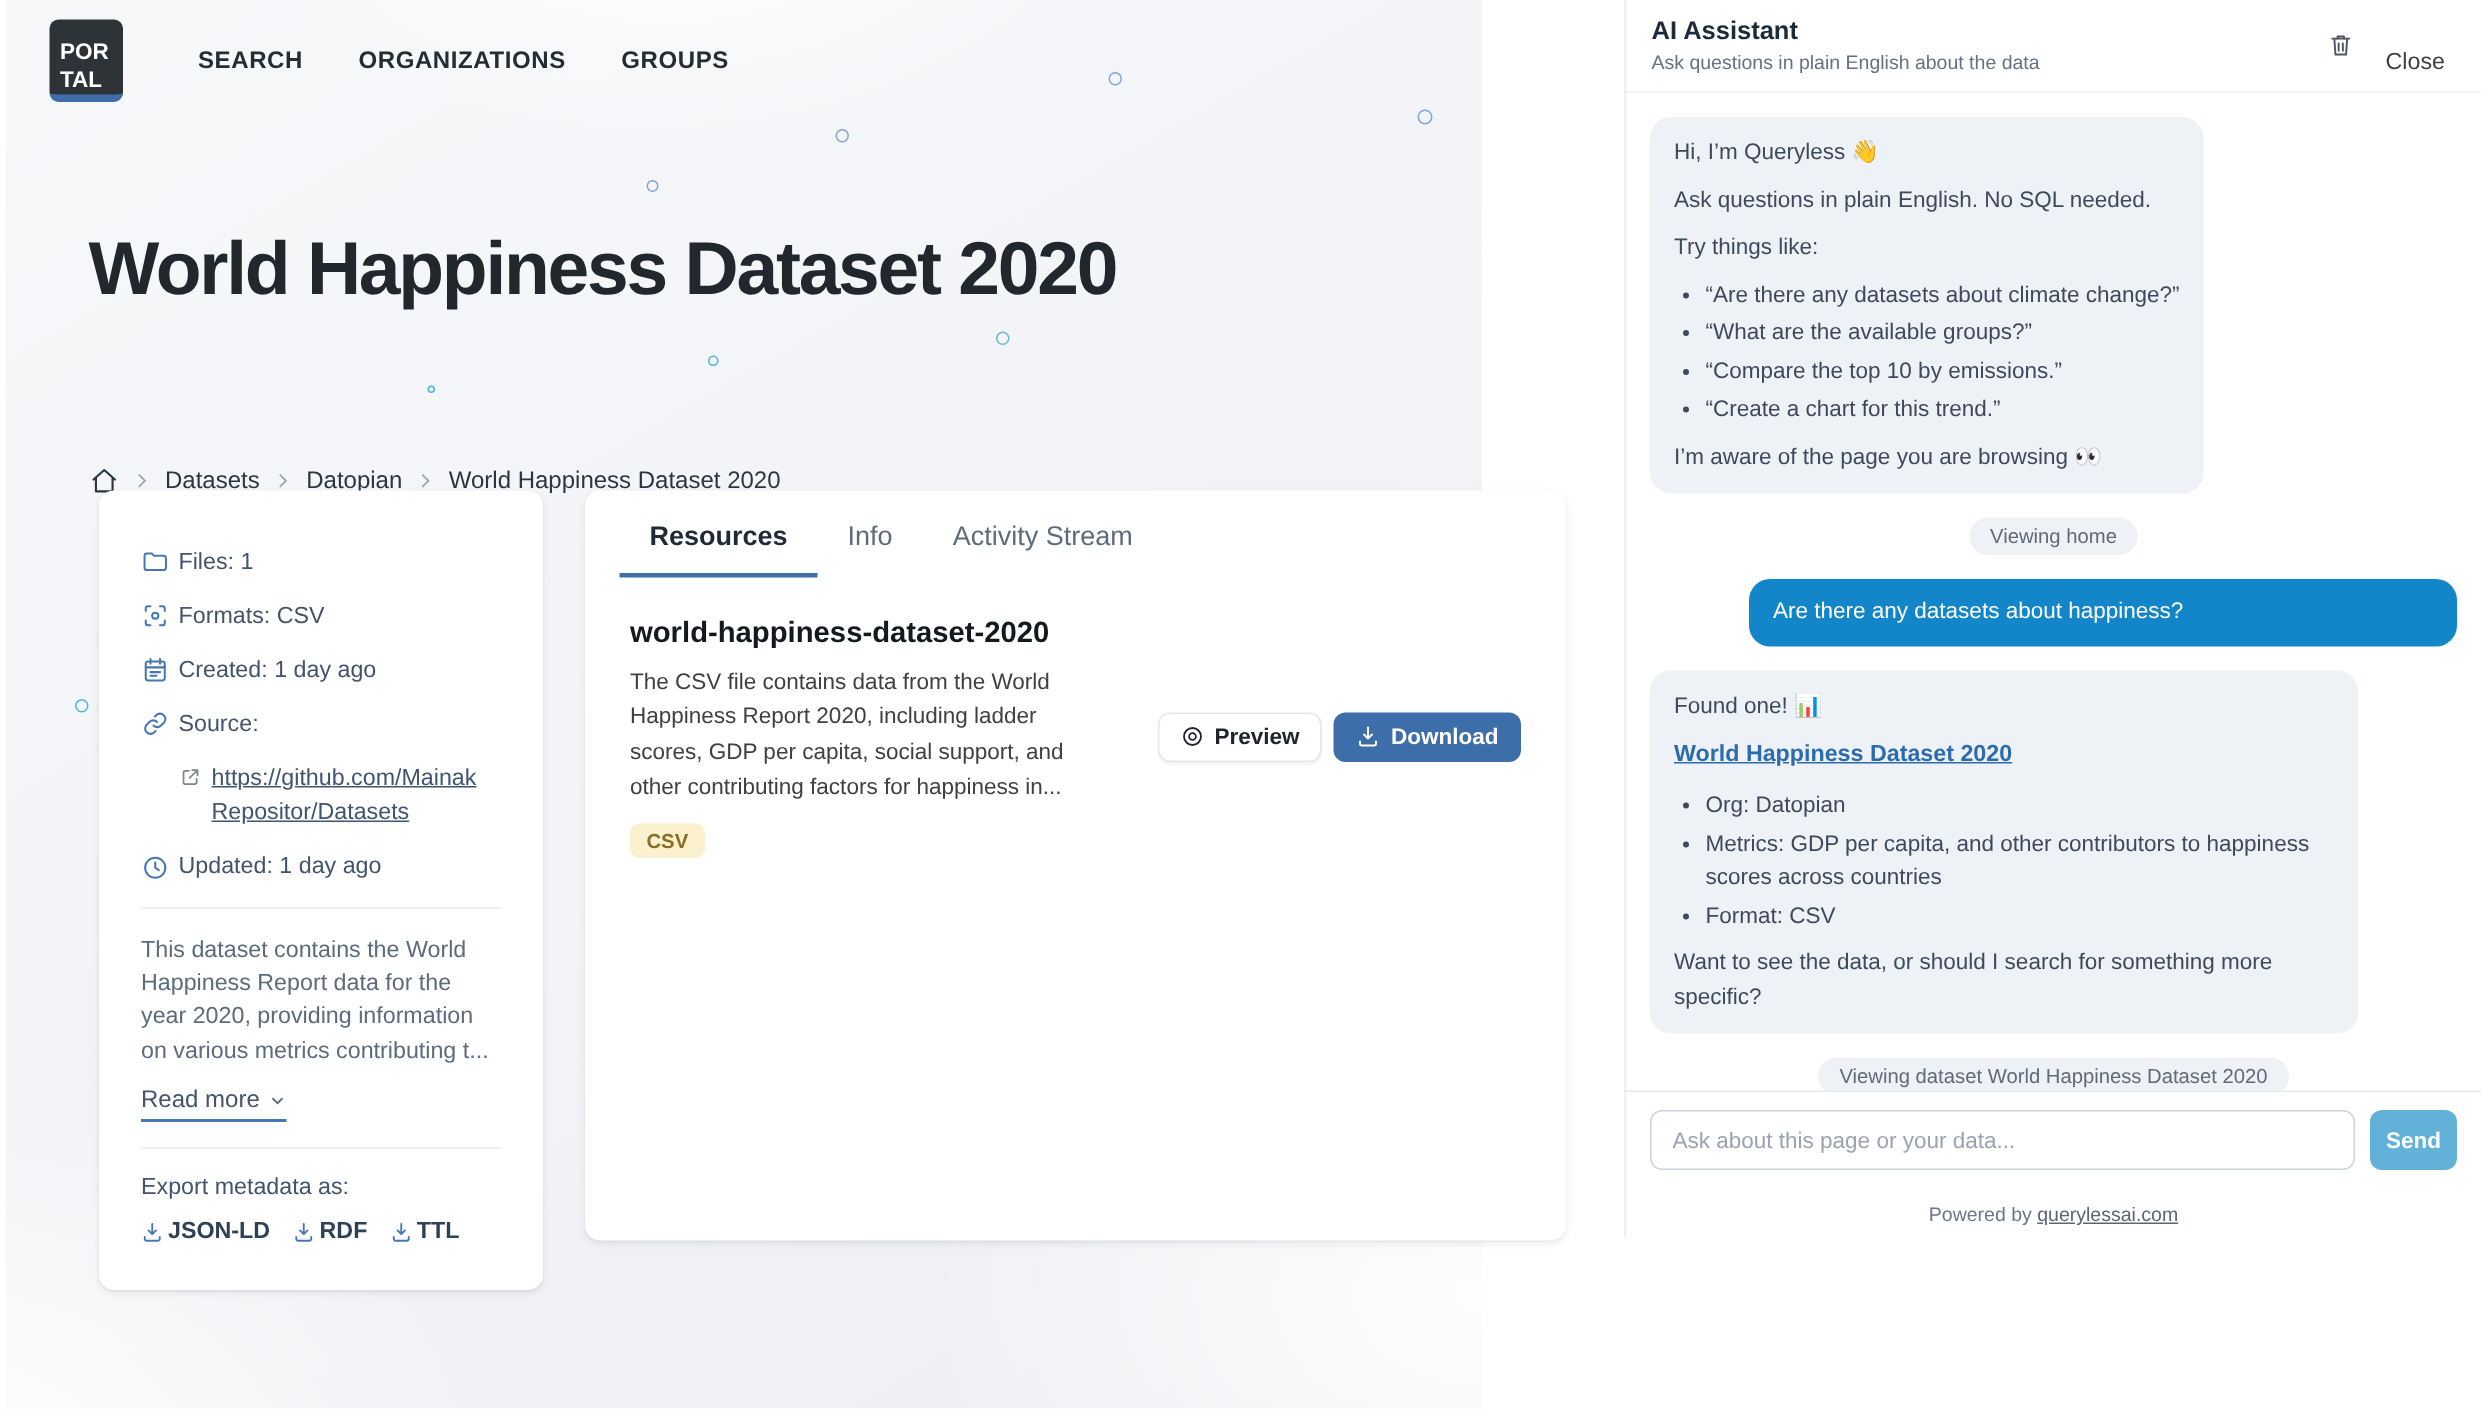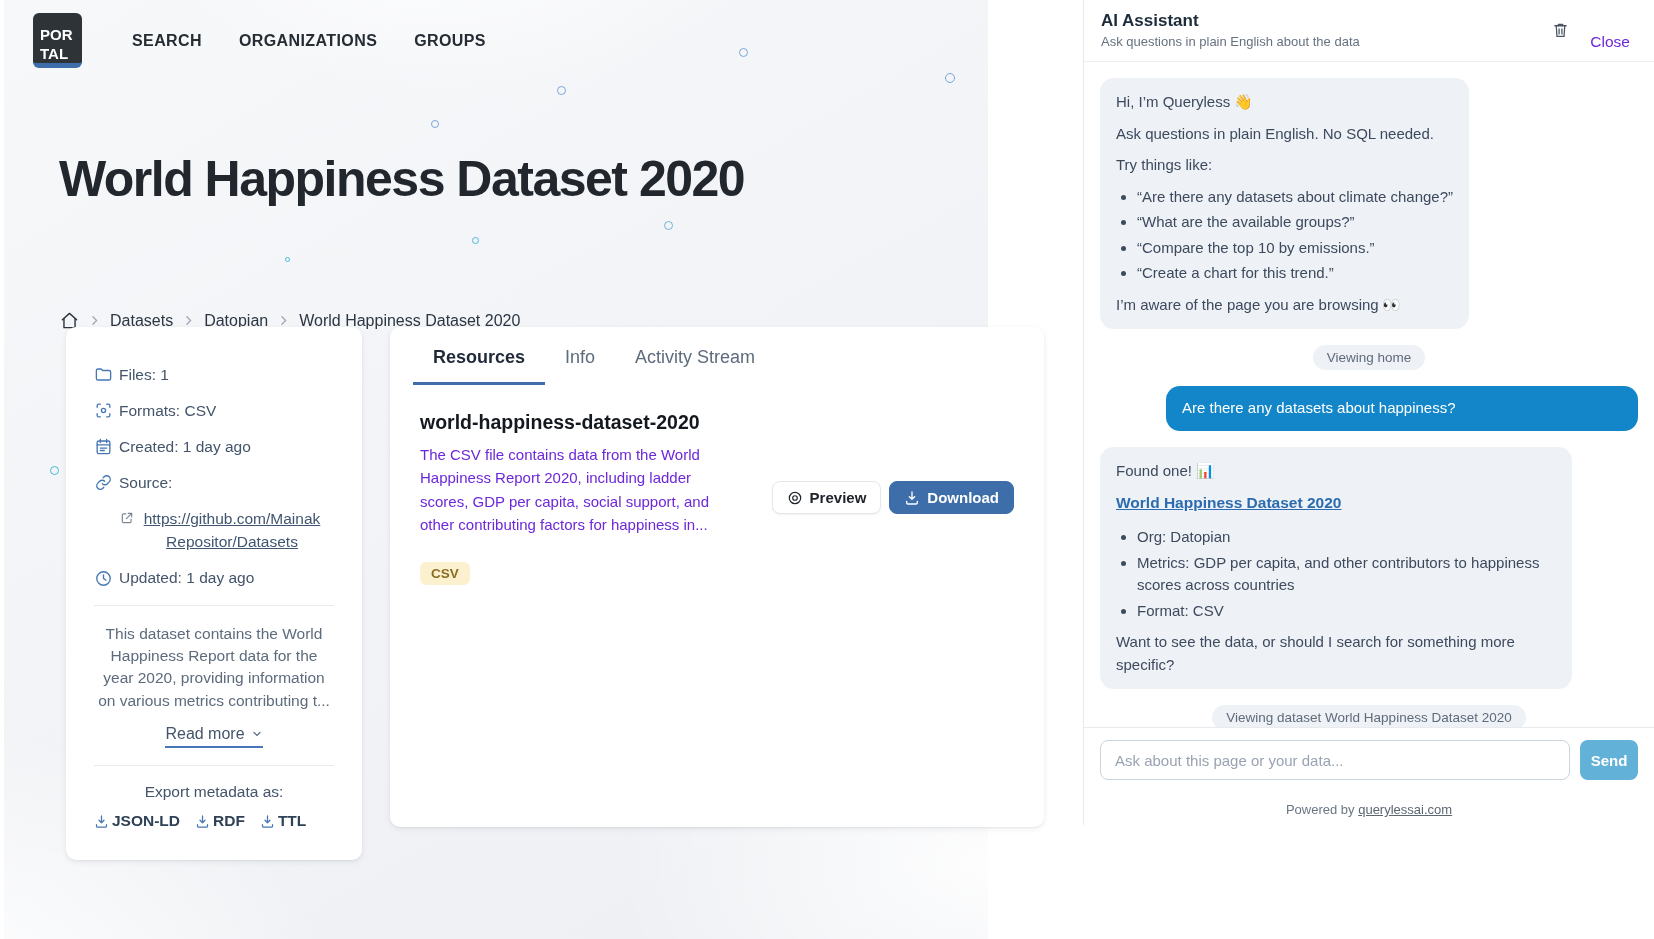--- a/index.html
+++ b/index.html
@@ -48,21 +48,21 @@
   .breadcrumb a { color:#2c3642; text-decoration:none; font-weight:500; cursor:pointer; }
   .crumb-sep { color:#9aa5b1; }
 
   .content-row { position:absolute; left:62px; top:327px; display:flex; gap:28px; align-items:flex-start; }
   .card {
     background:#fff; border-radius:10px;
     box-shadow:0 1px 2px rgba(16,24,40,.05), 0 2px 6px rgba(16,24,40,.07);
   }
 
   
-  .info-card { width:296px; padding:38px 28px 30px; min-height:522px;text-align:center; }
+  .info-card { width:296px; padding:38px 28px 30px; min-height:522px; }
   .meta-row { display:flex; align-items:center; gap:6px; margin-bottom:17px; font-size:15.5px; color:#44546a; }
   .meta-row .ic { color:var(--icon-blue,#4677b4); flex:0 0 auto; }
   .src-link { display:flex; gap:7px; margin:-2px 0 15px 26px; }
   .src-link .ic { color:#7b8794; margin-top:4px; flex:0 0 auto; }
   .src-link a { color:#3f5570; font-size:15.5px; line-height:1.5; word-break:break-all; width:182px; }
   .info-card hr { border:none; border-top:1px solid #e8ebef; margin:17px 0; }
   .desc { margin:0; font-size:15.5px; line-height:1.45; color:#5d6b7c; }
   .read-more {
     display:inline-flex; align-items:center; gap:6px; margin-top:13px;
     font-size:16px; color:#44546a; text-decoration:none; cursor:pointer;
@@ -80,21 +80,21 @@
   
   .res-card { width:654px; height:500px; }
   .tabs { display:flex; padding-left:23px; }
   .tab {
     padding:20px 20px 14px; font-size:18px; color:#5d6b7c; cursor:pointer; background:none; border:none;
     font-family:inherit; border-bottom:3px solid transparent;
   }
   .tab.active { color:#1f2937; font-weight:600; border-bottom-color:var(--brand-blue,#3e6ea9); }
   .resource-row { display:flex; justify-content:space-between; align-items:center; padding:0 30px; margin-top:26px; }
   .resource-row h3 { margin:0; font-size:19.5px; font-weight:700; color:#14181f; }
-  .resource-row .rdesc { margin:9px 0 13px; width:320px; font-size:15px; line-height:1.56; color:#6d28d9; }
+  .resource-row .rdesc { margin:9px 0 0; width:320px; font-size:15px; line-height:1.56; color:#404040; }
   .badge {
     display:inline-block; margin-top:12px; padding:4px 11px; border-radius:6px;
     background:var(--csv-bg,#fcf1cf); color:var(--csv-text,#8a6d23); font-size:13.5px; font-weight:600;
   }
   .btn-row { display:flex; gap:8px; align-items:center; }
   .btn {
     display:inline-flex; align-items:center; gap:7px; height:33px; padding:0 14px;
     border-radius:8px; font-size:15px; font-weight:600; font-family:inherit; cursor:pointer;
   }
   .btn-outline { background:#fff; border:1px solid #e4e7ec; color:#20242b; box-shadow:0 1px 2px rgba(16,24,40,.06); }
@@ -106,21 +106,21 @@
     border-left:1px solid #e7ebef; display:flex; flex-direction:column;
   }
   .ai-header {
     display:flex; justify-content:space-between; align-items:center;
     padding:9px 24px 10px 17px; border-bottom:1px solid #eceff3; flex:0 0 61px;
   }
   .ai-header h2 { margin:0; font-size:17px; font-weight:700; color:#1c2b3a; }
   .ai-header .sub { margin:3px 0 0; font-size:13px; color:#66727f; }
   .ai-actions { display:flex; align-items:center; gap:21px; }
   .icon-btn { background:none; border:none; padding:0; color:#4b5563; cursor:pointer; }
-  .close-btn { background:none; border:none; padding:0; font-family:inherit; font-size:15.5px; color:#6d28d9; cursor:pointer;margin-top:24px; }
+  .close-btn { background:none; border:none; padding:0; font-family:inherit; font-size:15.5px; color:#404040; cursor:pointer;margin-top:24px; }
 
   .chat { flex:1 1 auto; padding:16px; display:flex; flex-direction:column; gap:16px; overflow:hidden;align-items:center; }
   .bubble {
     background:var(--bubble-bg,#eef1f5); border-radius:14px; padding:13px 16px;
     max-width:472px; color:#3d4a5e; font-size:15px; line-height:1.5; align-self:flex-start;
   }
   .bubble p { margin:0 0 9px; }
   .bubble p:last-child { margin-bottom:0; }
   .bubble ul { margin:0 0 9px; padding-left:21px; }
   .bubble li { margin:3px 0; }

